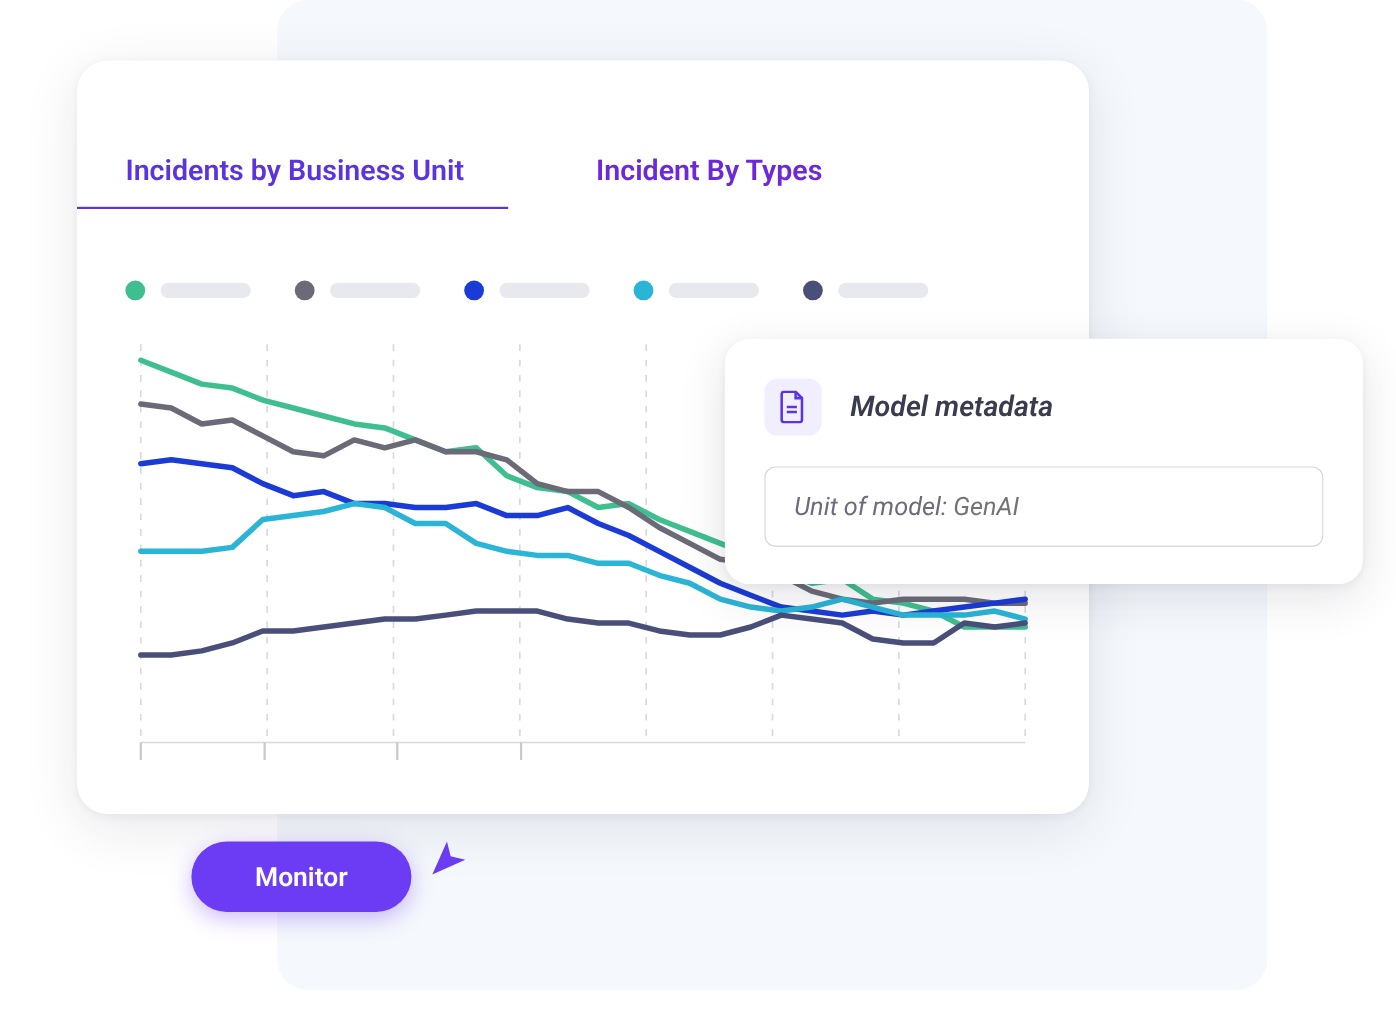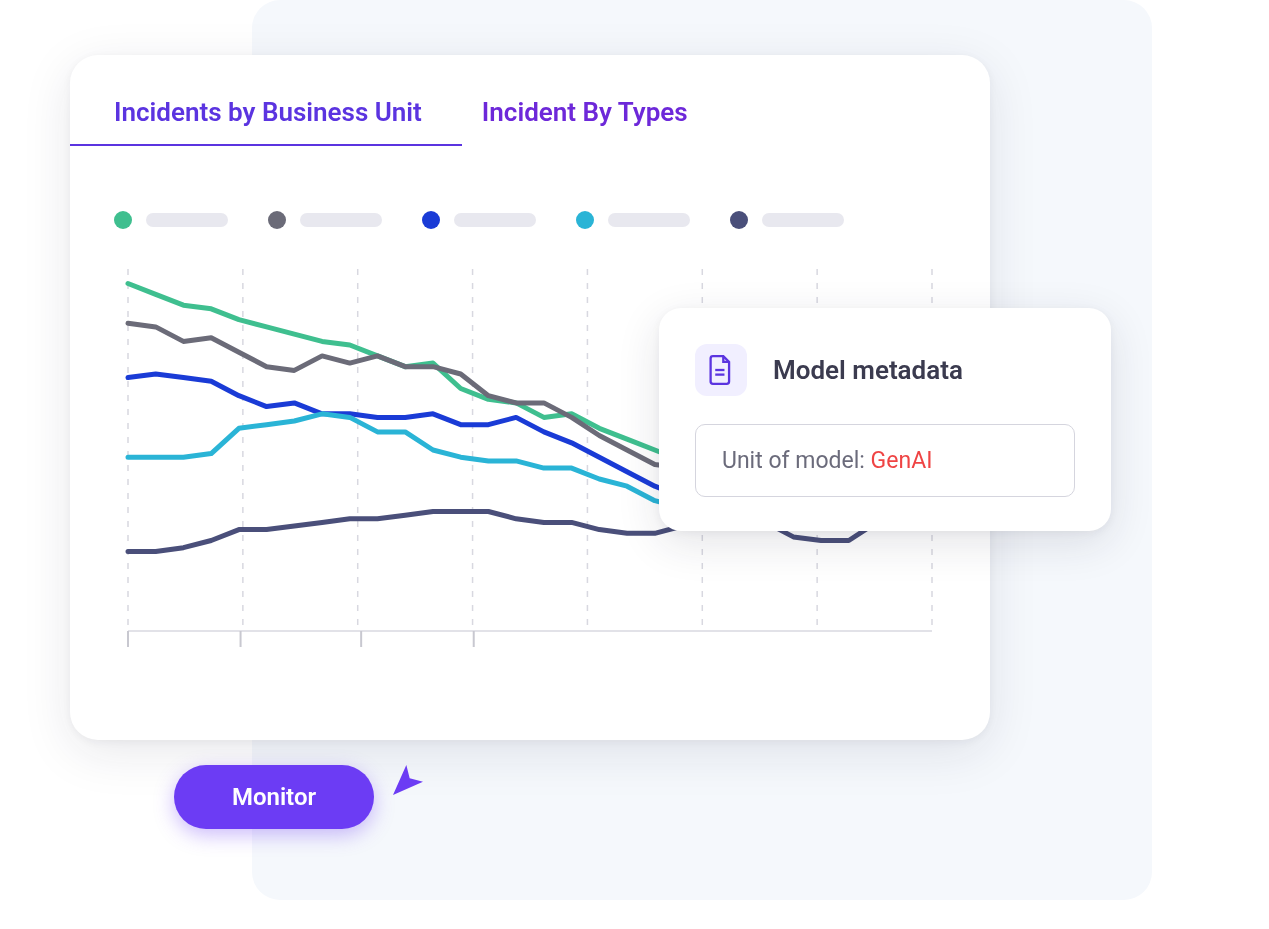--- a/index.html
+++ b/index.html
@@ -19,21 +19,21 @@
   .chart-card {
     position: absolute;
     left: 70px; top: 55px;
     width: 920px; height: 685px;
     background: #ffffff;
     border-radius: 28px;
     box-shadow: 0 12px 50px rgba(30,30,60,0.10), 0 2px 8px rgba(30,30,60,0.05);
     padding: 42px 44px 36px 44px;
   }
   
-  .tabs { display: flex; gap: 60px; align-items: baseline; }
+  .tabs { display: flex; gap: 120px; align-items: baseline; margin-top: 44px; }
   .tab {
     font-size: 26px; font-weight: 600; color: #6d28d9;
     padding-bottom: 18px;
     cursor: pointer;
     position: relative;
   }
   .tab.active { color: #5b34e0; }
   .tab.active::after {
     content: "";
     position: absolute; left: -44px; right: -40px; bottom: -1px;
@@ -55,43 +55,44 @@
     position: relative;
     margin-top: 34px;
     width: 100%; height: 400px;
   }
   .chart-area svg { position: absolute; inset: 0; width: 100%; height: 100%; }
 
   
   .meta-card {
     position: absolute;
     left: 659px; top: 308px;
-    width: 452px; 
+    width: 580px; 
     background: #ffffff;
     border-radius: 22px;
     box-shadow: 0 12px 44px rgba(30,30,60,0.12), 0 2px 8px rgba(30,30,60,0.05);
     padding: 36px 36px 34px 36px;
+    font-style: italic;
   }
   .card-header { display: flex; align-items: center; gap: 26px; }
   .icon-tile {
     width: 52px; height: 52px; border-radius: 12px;
     background: #f1efff;
     display: flex; align-items: center; justify-content: center;
     flex-shrink: 0;
   }
   .card-title { font-size: 26px; font-weight: 600; color: #3b3b4f; }
   .field-box {
     margin-top: 28px;
     border: 1.5px solid #d5d5de;
     border-radius: 10px;
     padding: 22px 26px;
     font-size: 23px;
     color: #6b6b7b;
   }
-  .field-box .val { color: #ef4444; }
+  .field-box .val { color: #737373; }
 
   
   .biz-card {
     position: absolute;
     left: 466px; top: 627px;
     width: 536px;
     background: #ffffff;
     border-radius: 22px;
     box-shadow: 0 12px 44px rgba(30,30,60,0.12), 0 2px 8px rgba(30,30,60,0.05);
     padding: 36px 36px 34px 36px;

